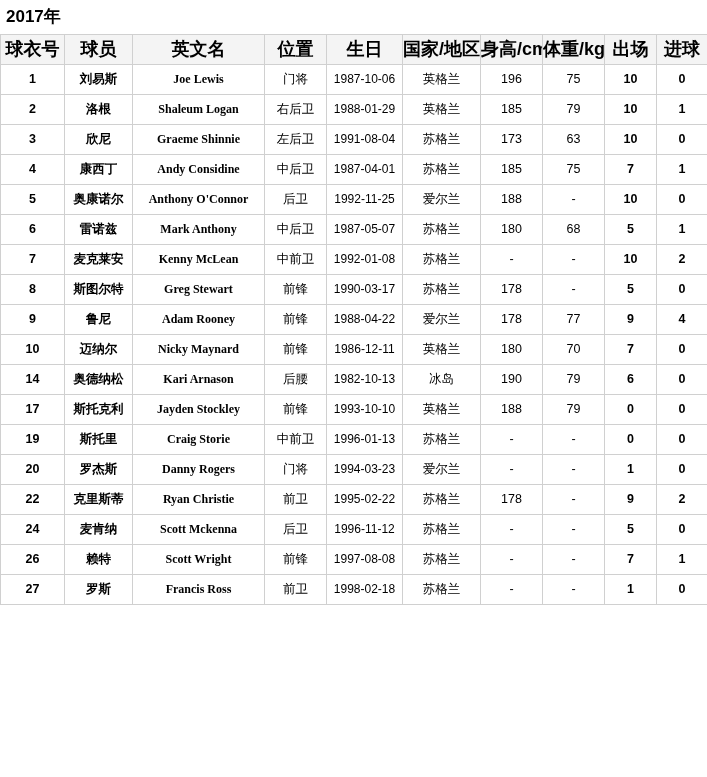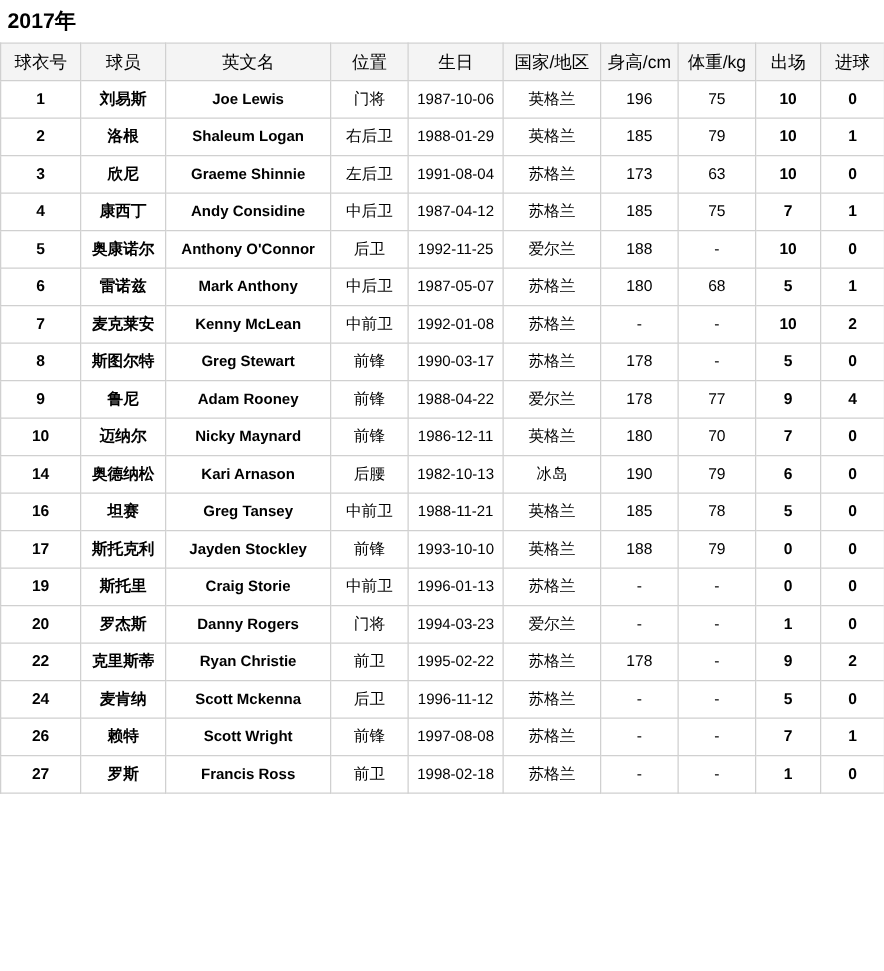--- a/index.html
+++ b/index.html
@@ -40,36 +40,37 @@
     text-align: center;
     vertical-align: middle;
     padding: 0;
     height: 29px;
     line-height: 29px;
     overflow: hidden;
     white-space: nowrap;
   }
   table.squad thead th {
     background: #f4f4f4;
-    font-weight: normal;
-    font-size: 14px;
+    font-weight: bold;
+    font-size: 18px;
     color: #000;
   }
   table.squad tbody td {
     background: #ffffff;
     color: #000;
   }
   table.squad tbody td.num,
   table.squad tbody td.name,
   table.squad tbody td.stat {
     font-weight: bold;
   }
   table.squad tbody td.eng {
     font-weight: bold;
     font-size: 12px;
+    font-family: Liberation Serif, serif;
   }
   table.squad tbody td.pos,
   table.squad tbody td.birth,
   table.squad tbody td.country,
   table.squad tbody td.height,
   table.squad tbody td.weight {
     font-weight: normal;
   }
   table.squad tbody td.birth {
     font-size: 12px;
@@ -154,21 +155,21 @@
         <td class="height">173</td>
         <td class="weight">63</td>
         <td class="stat">10</td>
         <td class="stat">0</td>
       </tr>
       <tr>
         <td class="num">4</td>
         <td class="name">康西丁</td>
         <td class="eng">Andy Considine</td>
         <td class="pos">中后卫</td>
-        <td class="birth">1987-04-12</td>
+        <td class="birth">1987-04-01</td>
         <td class="country">苏格兰</td>
         <td class="height">185</td>
         <td class="weight">75</td>
         <td class="stat">7</td>
         <td class="stat">1</td>
       </tr>
       <tr>
         <td class="num">5</td>
         <td class="name">奥康诺尔</td>
         <td class="eng">Anthony O'Connor</td>
@@ -246,32 +247,20 @@
         <td class="eng">Kari Arnason</td>
         <td class="pos">后腰</td>
         <td class="birth">1982-10-13</td>
         <td class="country">冰岛</td>
         <td class="height">190</td>
         <td class="weight">79</td>
         <td class="stat">6</td>
         <td class="stat">0</td>
       </tr>
       <tr>
-        <td class="num">16</td>
-        <td class="name">坦赛</td>
-        <td class="eng">Greg Tansey</td>
-        <td class="pos">中前卫</td>
-        <td class="birth">1988-11-21</td>
-        <td class="country">英格兰</td>
-        <td class="height">185</td>
-        <td class="weight">78</td>
-        <td class="stat">5</td>
-        <td class="stat">0</td>
-      </tr>
-      <tr>
         <td class="num">17</td>
         <td class="name">斯托克利</td>
         <td class="eng">Jayden Stockley</td>
         <td class="pos">前锋</td>
         <td class="birth">1993-10-10</td>
         <td class="country">英格兰</td>
         <td class="height">188</td>
         <td class="weight">79</td>
         <td class="stat">0</td>
         <td class="stat">0</td>

